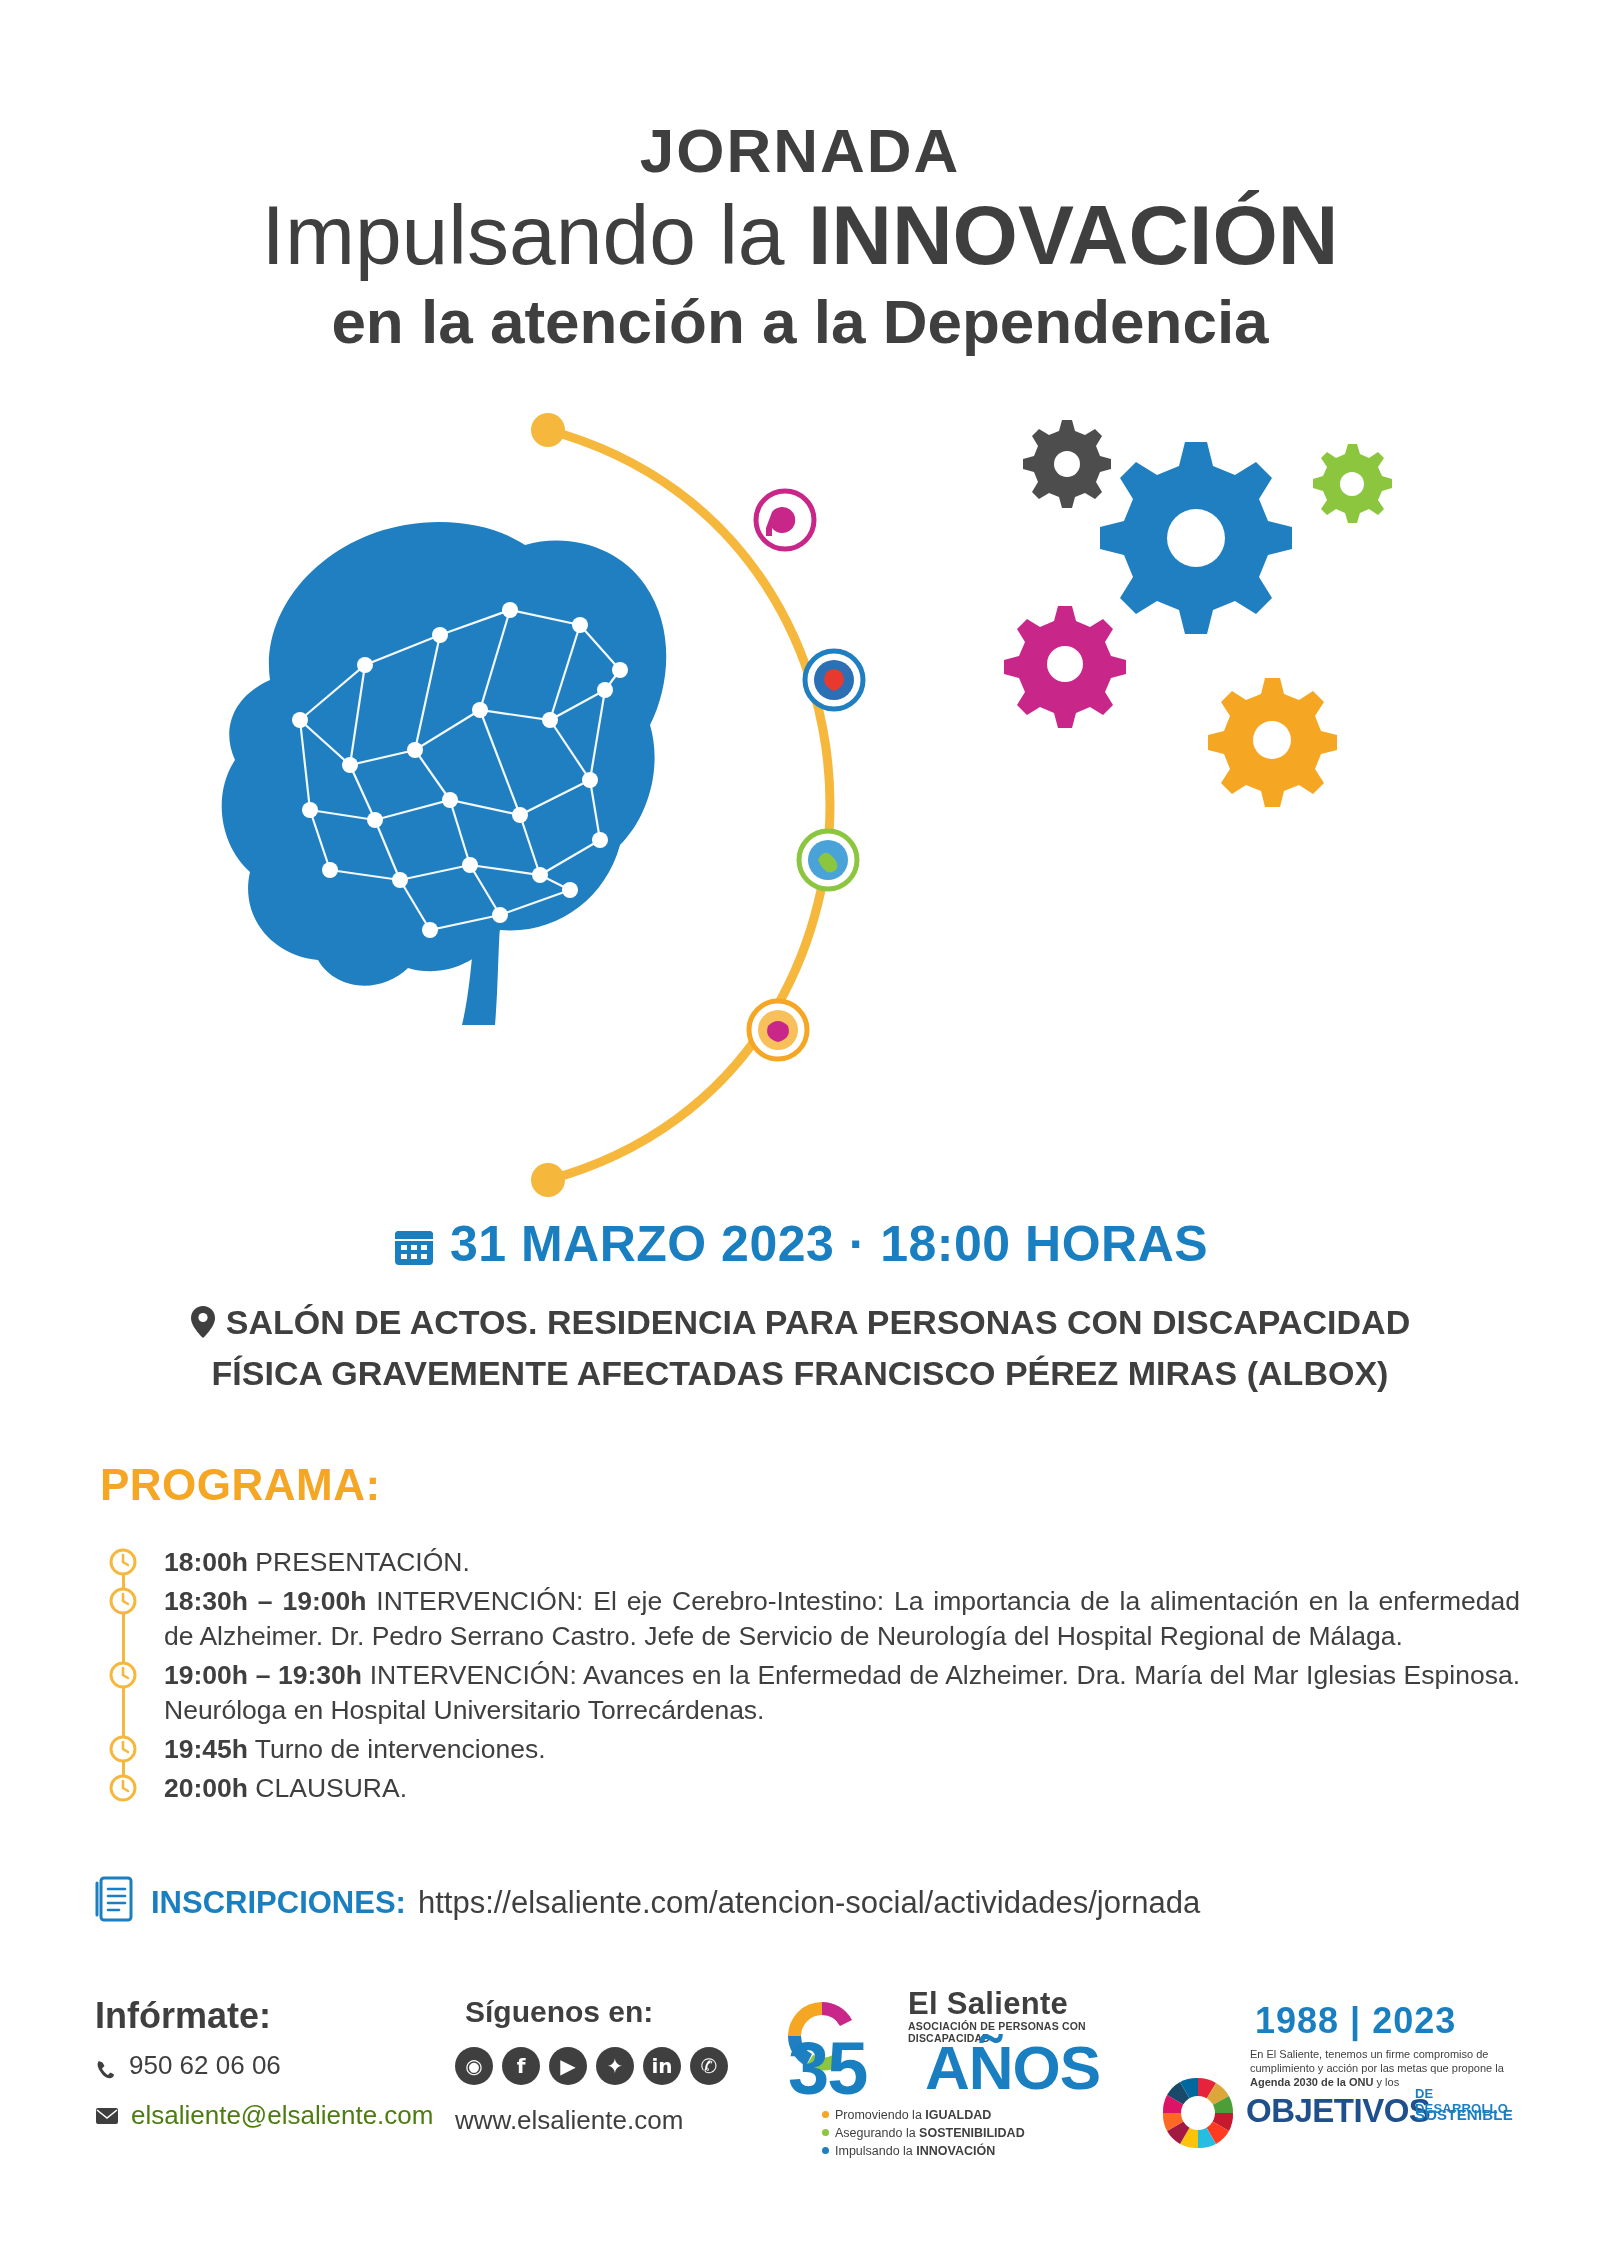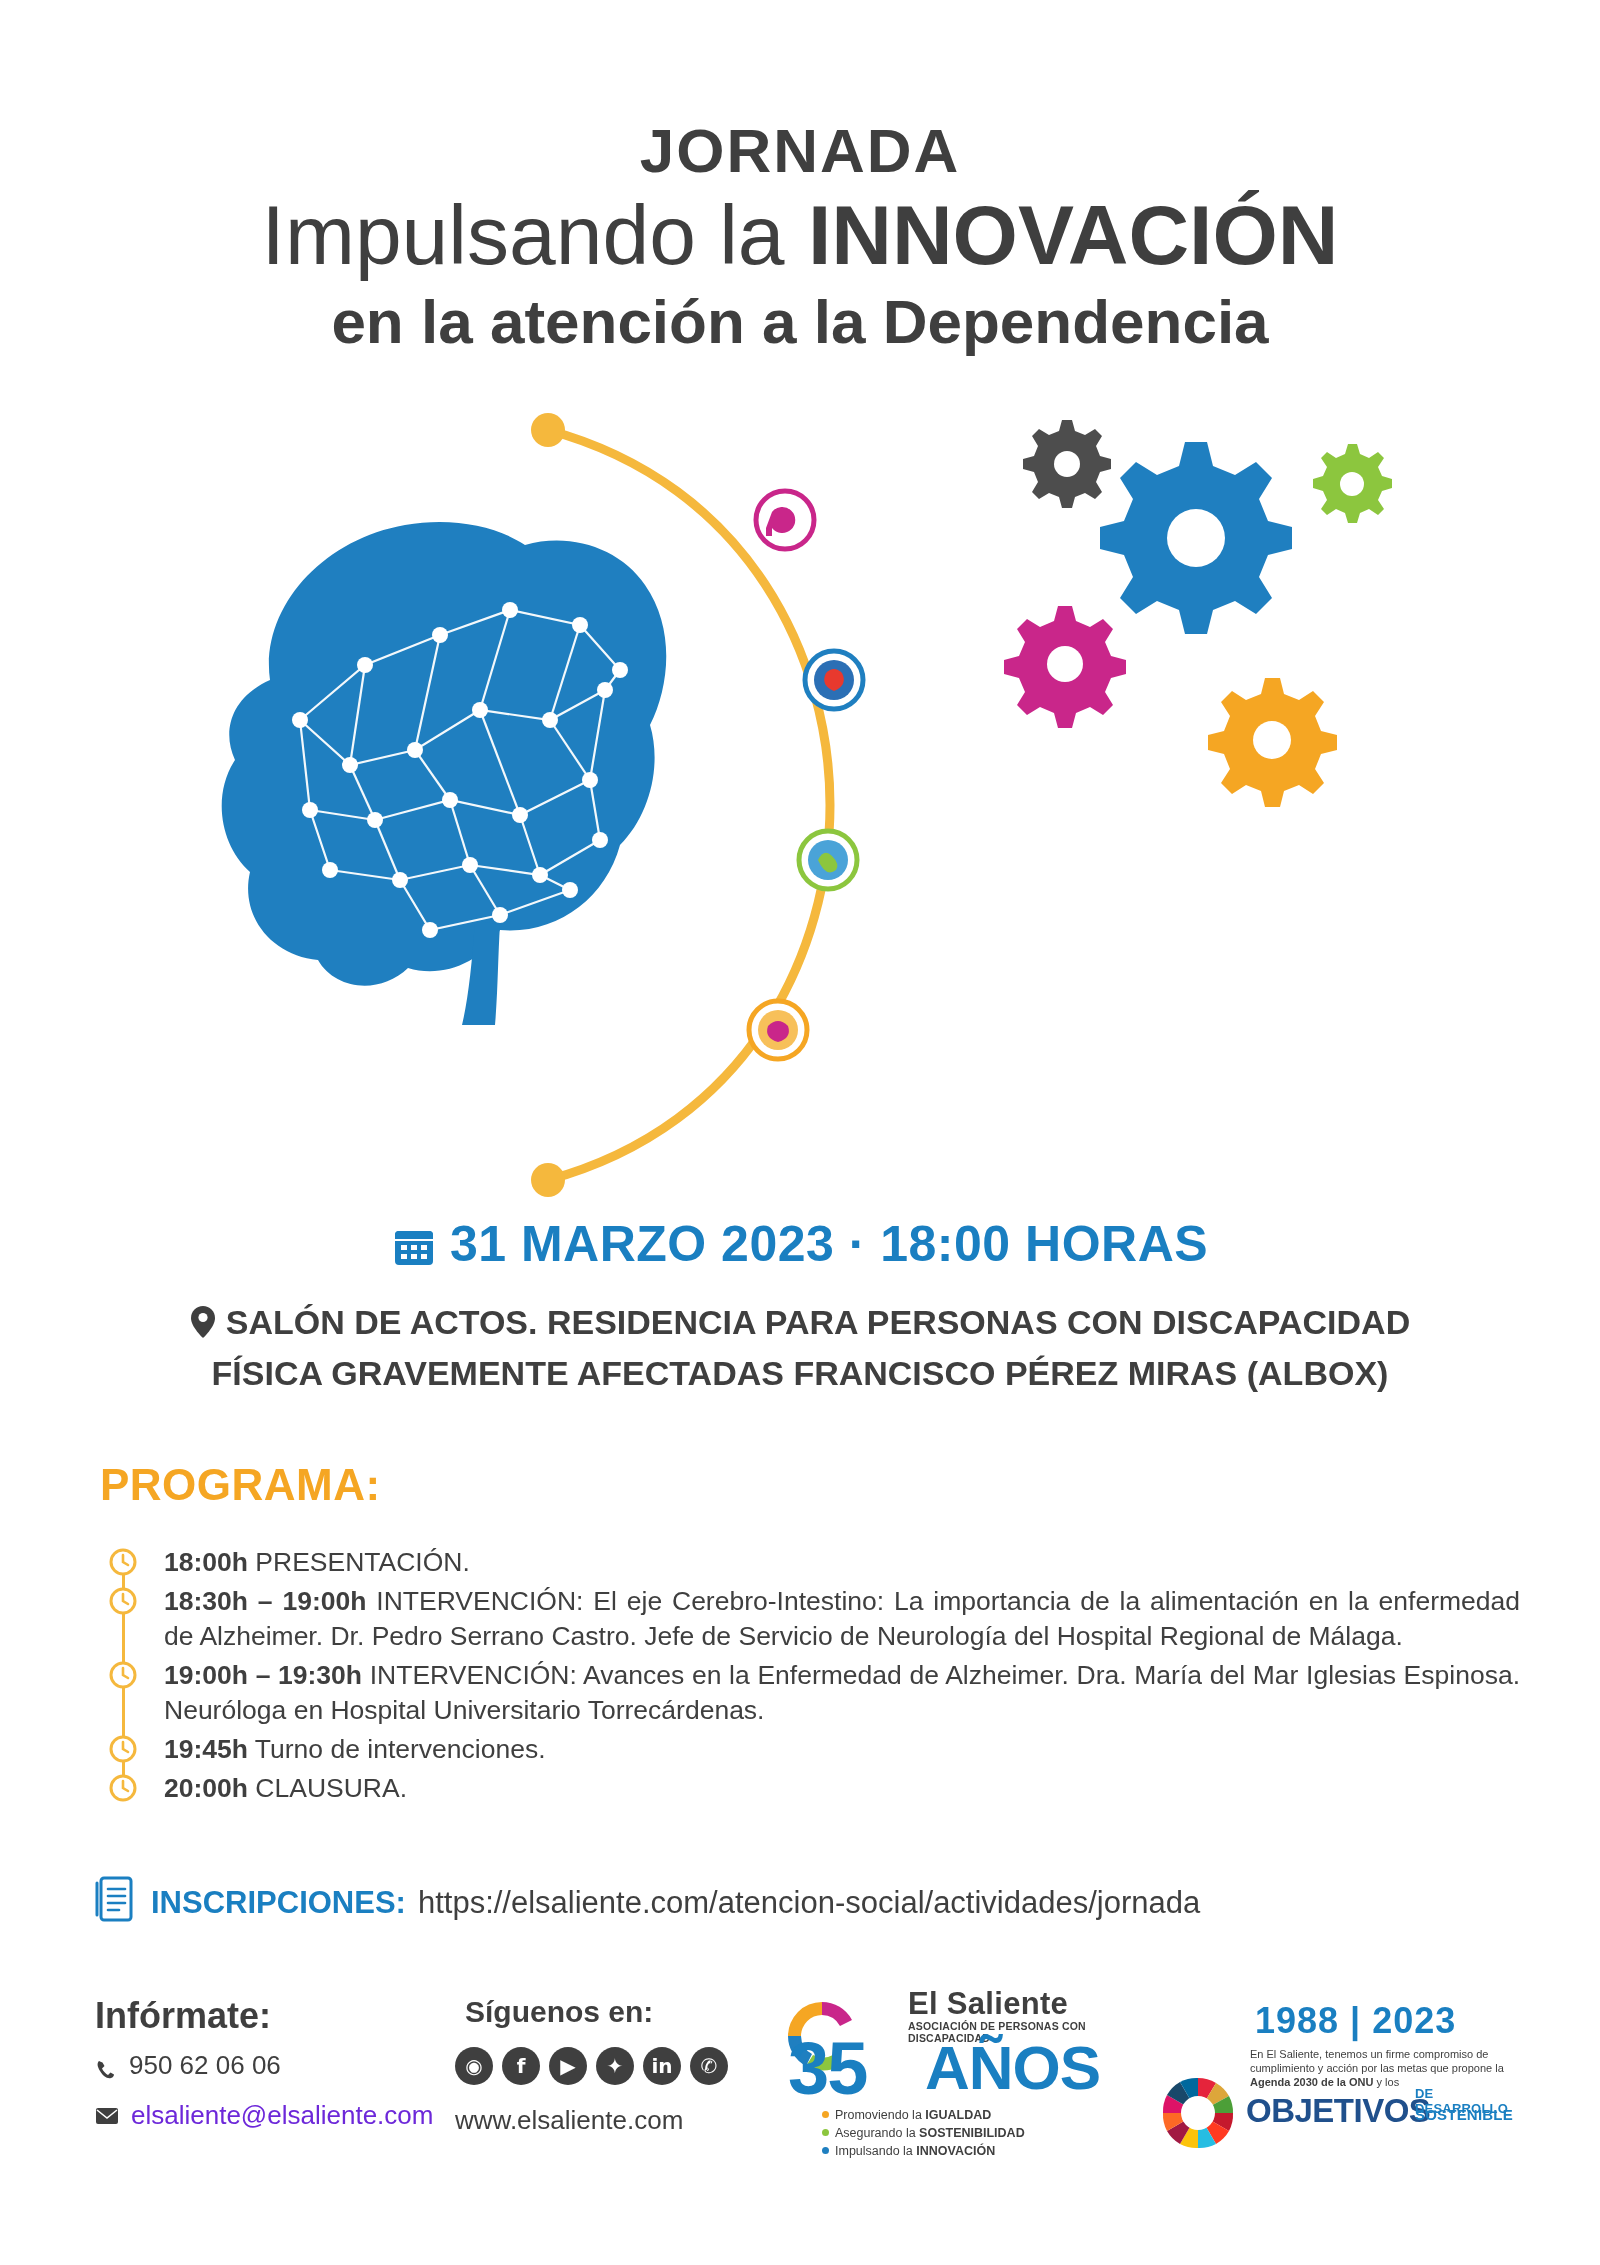--- a/index.html
+++ b/index.html
@@ -158,21 +158,21 @@
   .f-informate {
     position: absolute; left: 95px; top: 0;
     font-size: 36px; font-weight: bold; color: #3f3f3f;
   }
   .f-phone {
     position: absolute; left: 95px; top: 55px;
     font-size: 26px; color: #3f3f3f; display: flex; align-items: flex-end;
   }
   .f-mail {
     position: absolute; left: 95px; top: 105px;
-    font-size: 26px; color: #6d28d9; display: flex; align-items: center;
+    font-size: 26px; color: #4d7c0f; display: flex; align-items: center;
   }
   .f-phone .ic, .f-mail .ic { margin-right: 12px; display: inline-flex; }
 
   .f-siguenos {
     position: absolute; left: 465px; top: 0;
     font-size: 30px; font-weight: bold; color: #3f3f3f;
   }
   .f-social {
     position: absolute; left: 455px; top: 52px;
     display: flex; gap: 9px;

